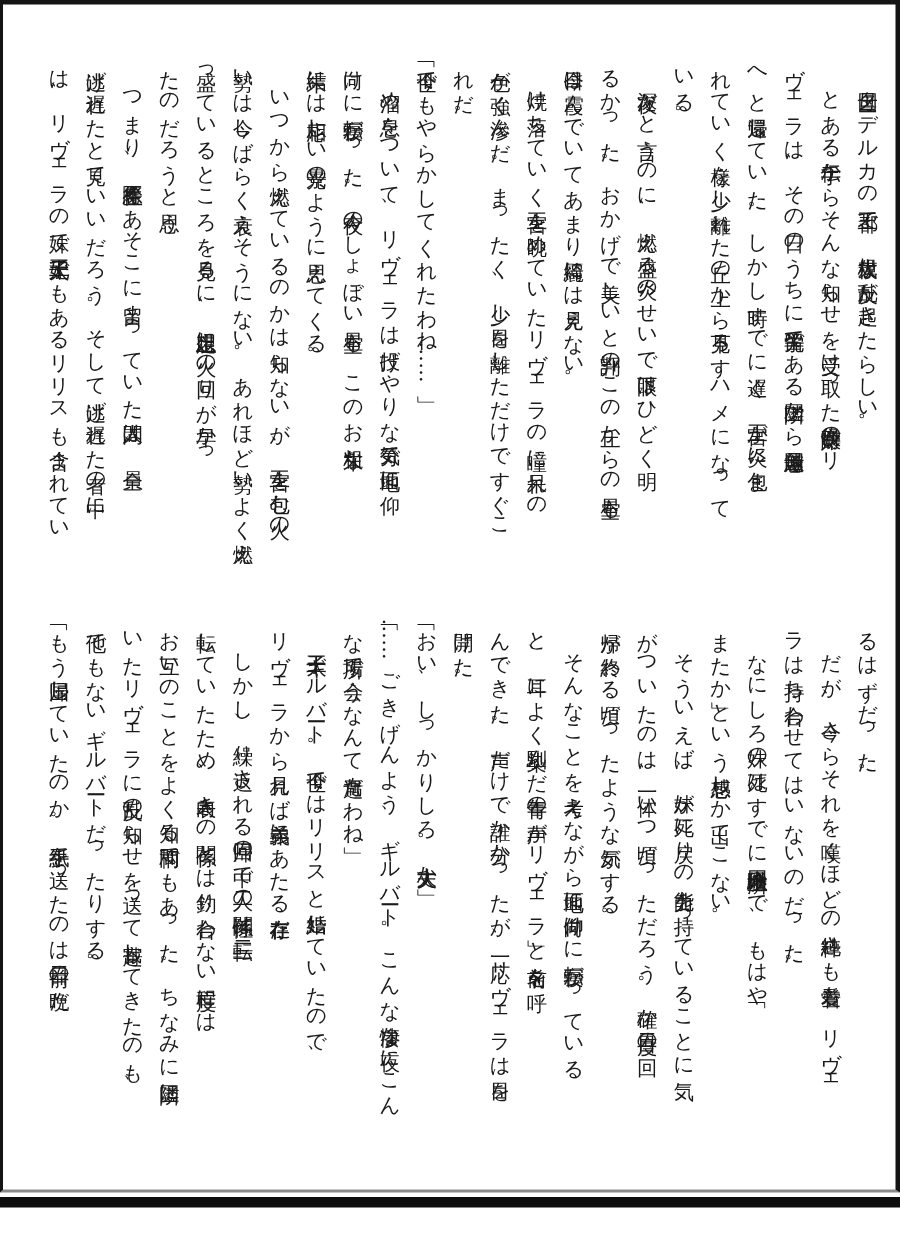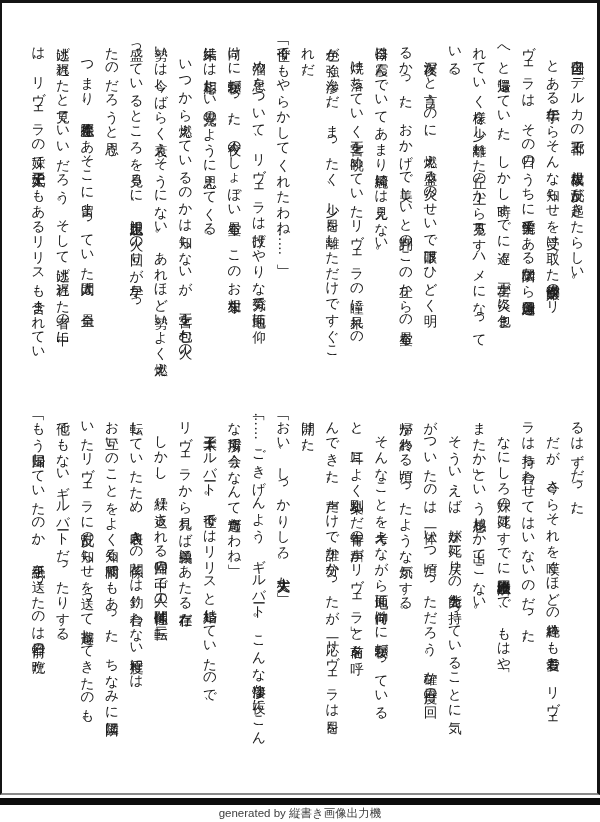--- a/index.html
+++ b/index.html
@@ -119,16 +119,13 @@
       <div class="tline">　しかし、繰り返される回帰の中で二人の関係性は二転三</div>
       <div class="tline">転していたため、表向きの関係とは釣り合わない程度には</div>
       <div class="tline">お互いのことをよく知る間柄でもあった。ちなみに隣国に</div>
       <div class="tline">いたリヴェラに反乱の知らせを送って寄越してきたのも、</div>
       <div class="tline">他でもないギルバートだったりする。</div>
       <div class="tline">「もう帰国していたのか。手紙を送ったのは二日前の晩だ</div>
     </div>
 
   <div class="rule"></div>
 
-  <div class="footer">
-    <span>generated by 縦書き画像出力機</span>
-  </div>
 </div>
 
 </body></html>

